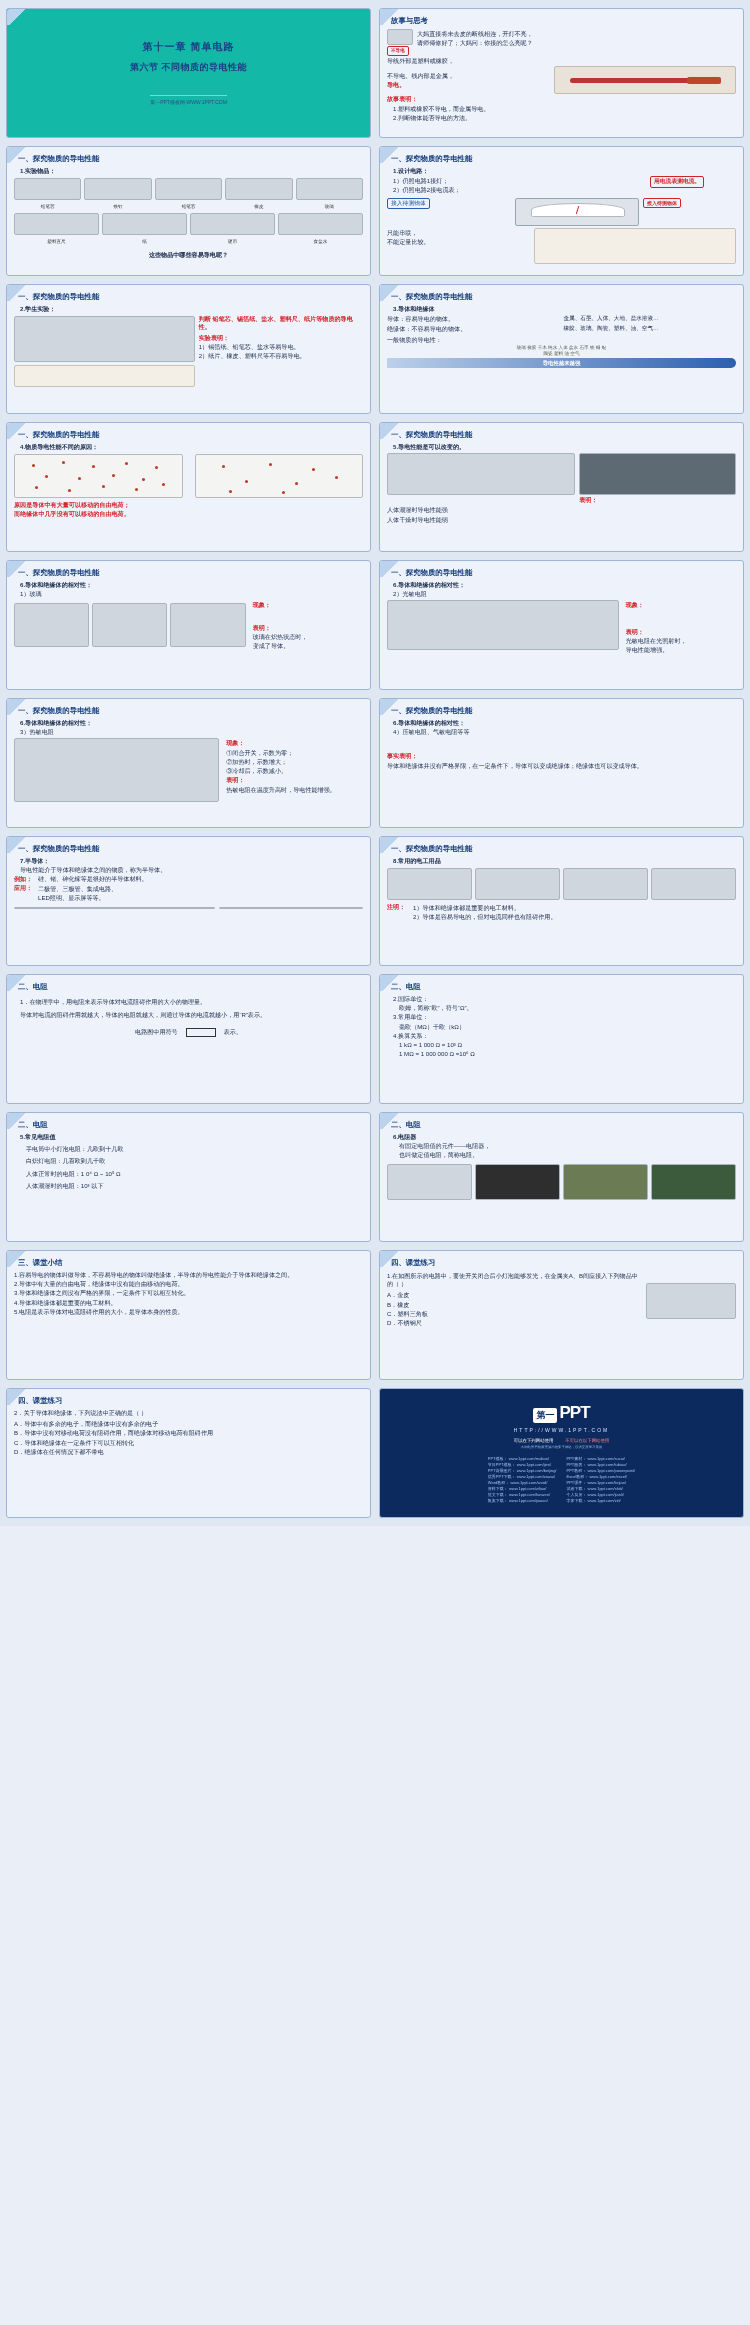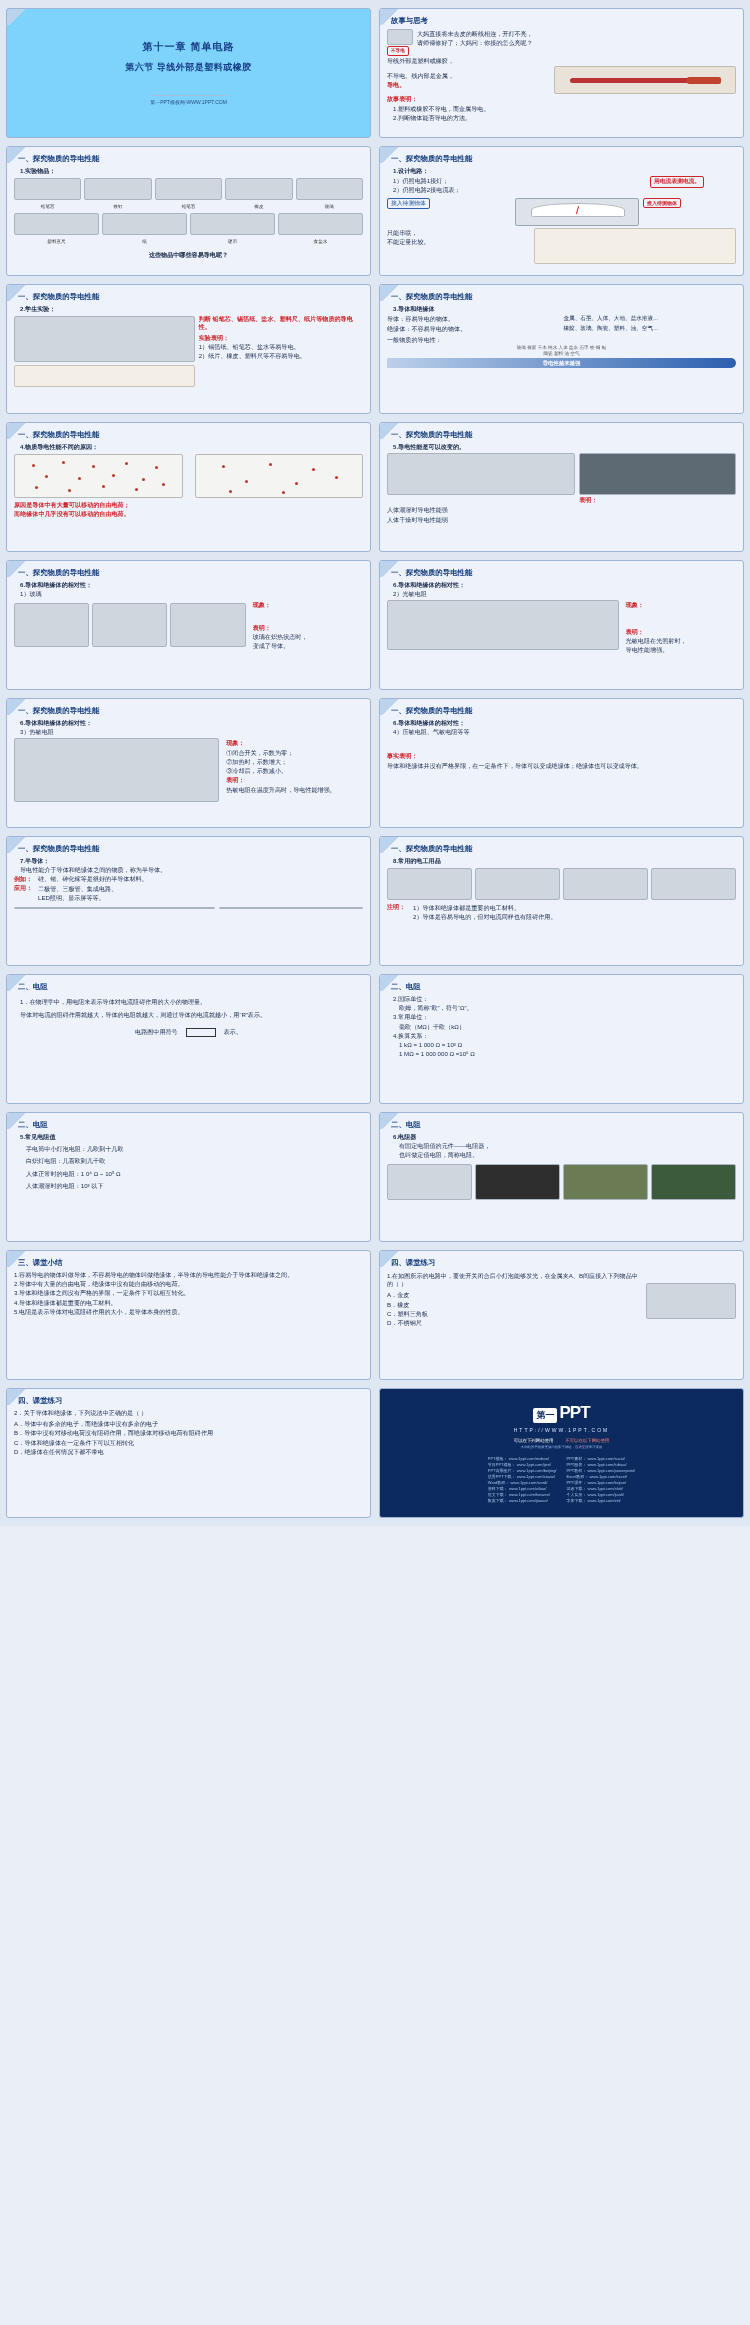--- a/index.html
+++ b/index.html
@@ -45,21 +45,21 @@
   .small{font-size:5.6px;}
   .ind{margin-left:6px;}
   .ind2{margin-left:12px;}
   .row{display:flex;gap:4px;}
   .col{flex:1;}
   .center{text-align:center;}
   .bold{font-weight:bold;}
 
   
   .cover{
-    background:#7dd3fc;
+    background:#14b8a6;
     display:flex;flex-direction:column;align-items:center;justify-content:center;
   }
   .cover .c1{font-size:10px;font-weight:bold;color:#1a3f86;letter-spacing:1px;}
   .cover .c2{font-size:9px;font-weight:bold;color:#1a3f86;margin-top:7px;letter-spacing:.5px;}
   .cover .c3{font-size:5px;color:#2b4d86;margin-top:22px;border-top:1px solid #a8bedd;padding-top:3px;}
 
   
   .ph{background:#cfd6dd;border:1px solid #aab4bf;border-radius:2px;}
   .photo-strip{display:flex;gap:3px;margin:3px 0;}
   .photo-strip .ph{height:20px;flex:1;position:relative;}
@@ -97,21 +97,21 @@
   .tinytbl{font-size:4.6px;color:#555;line-height:1.25;text-align:center;}
 </style>
 </head>
 <body>
 
 <div class="deck">
 
   <div class="slide cover">
     <div class="corner"></div>
     <div class="c1">第十一章   简单电路</div>
-    <div class="c2">第六节   导线外部是塑料或橡胶</div>
+    <div class="c2">第六节   不同物质的导电性能</div>
     <div class="c3">第一PPT模板网-WWW.1PPT.COM</div>
   </div>
 
   <div class="slide">
     <div class="corner"></div>
     <div class="title">故事与思考</div>
     <div class="row">
       <div style="width:26px">
         <div class="ph" style="height:14px"></div>
         <div class="boxred" style="font-size:4.6px;margin-top:1px">不导电</div>

